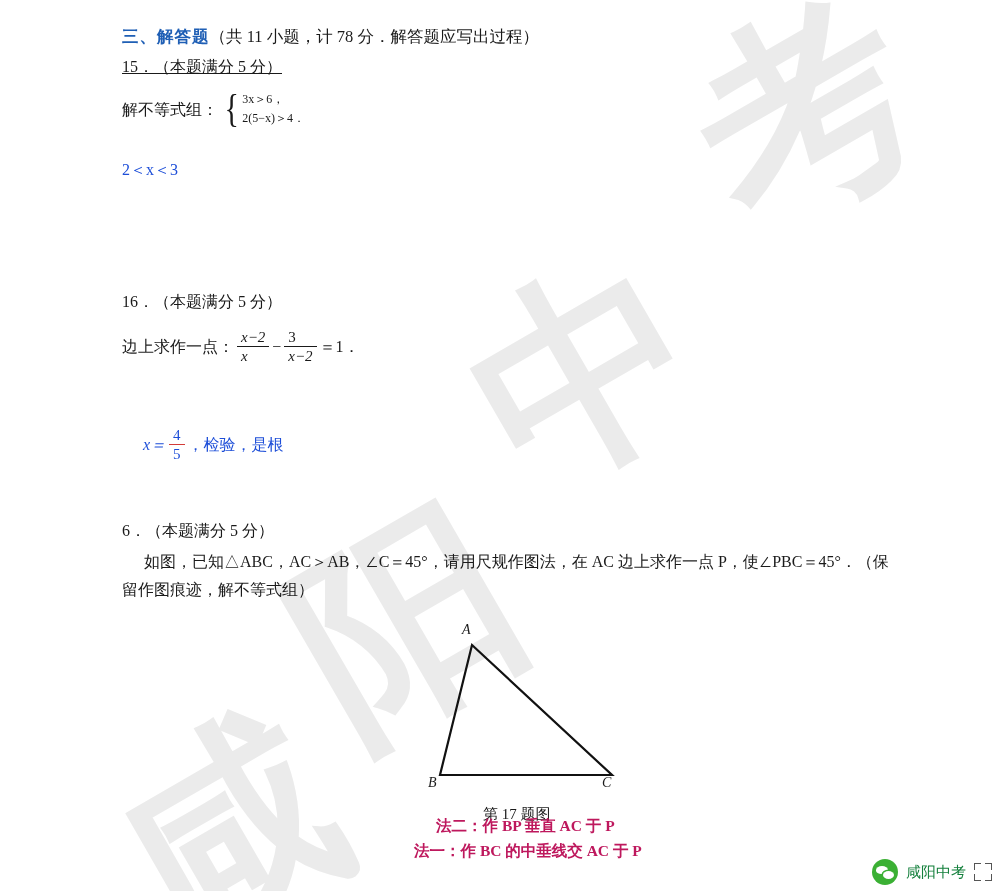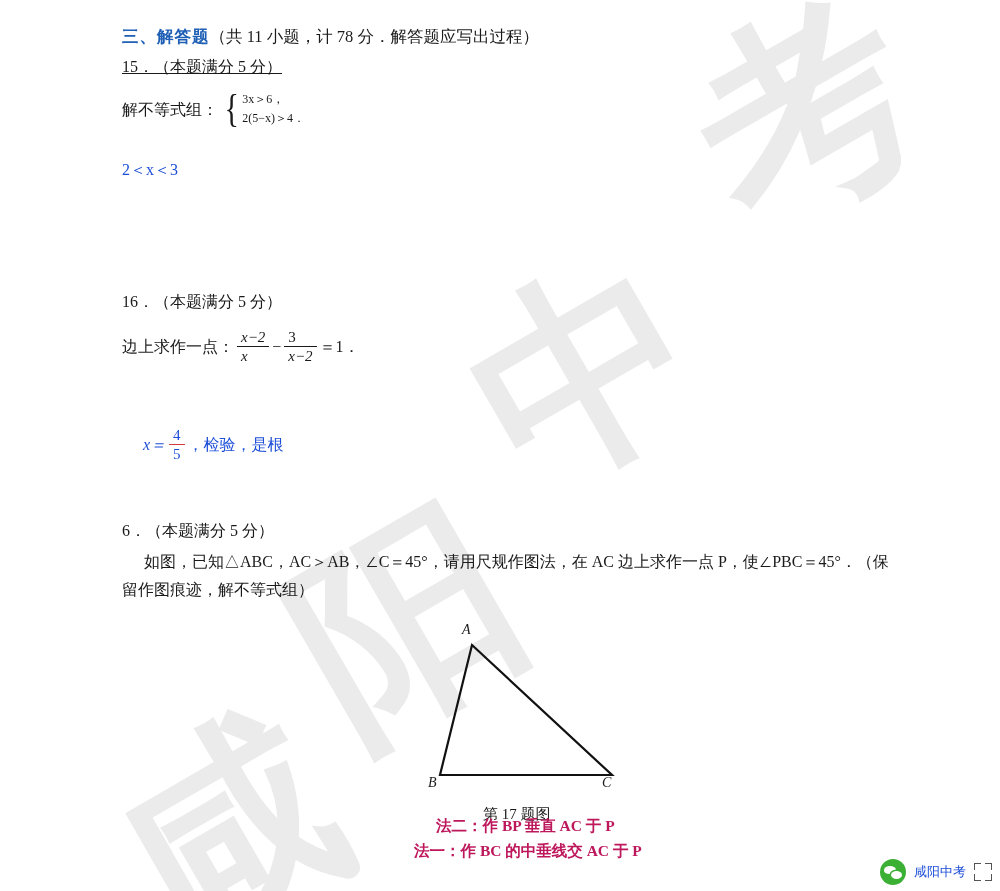--- a/index.html
+++ b/index.html
@@ -161,22 +161,22 @@
     content: "";
     position: absolute;
     left: 11px; top: 12px;
     width: 11px; height: 8px;
     background: #ffffff;
     border-radius: 50%;
     box-shadow: 0 0 0 1.5px #3bb034;
   }
   .wx-text {
     font-family: "Liberation Sans", sans-serif;
-    font-size: 13px;
-    color: #1d4ed8;
+    font-size: 15px;
+    color: #15803d;
   }
   .scan-icon {
     width: 18px; height: 18px;
     position: relative;
   }
   .scan-icon span {
     position: absolute;
     width: 6px; height: 6px;
     border: 1.6px solid #555;
   }

